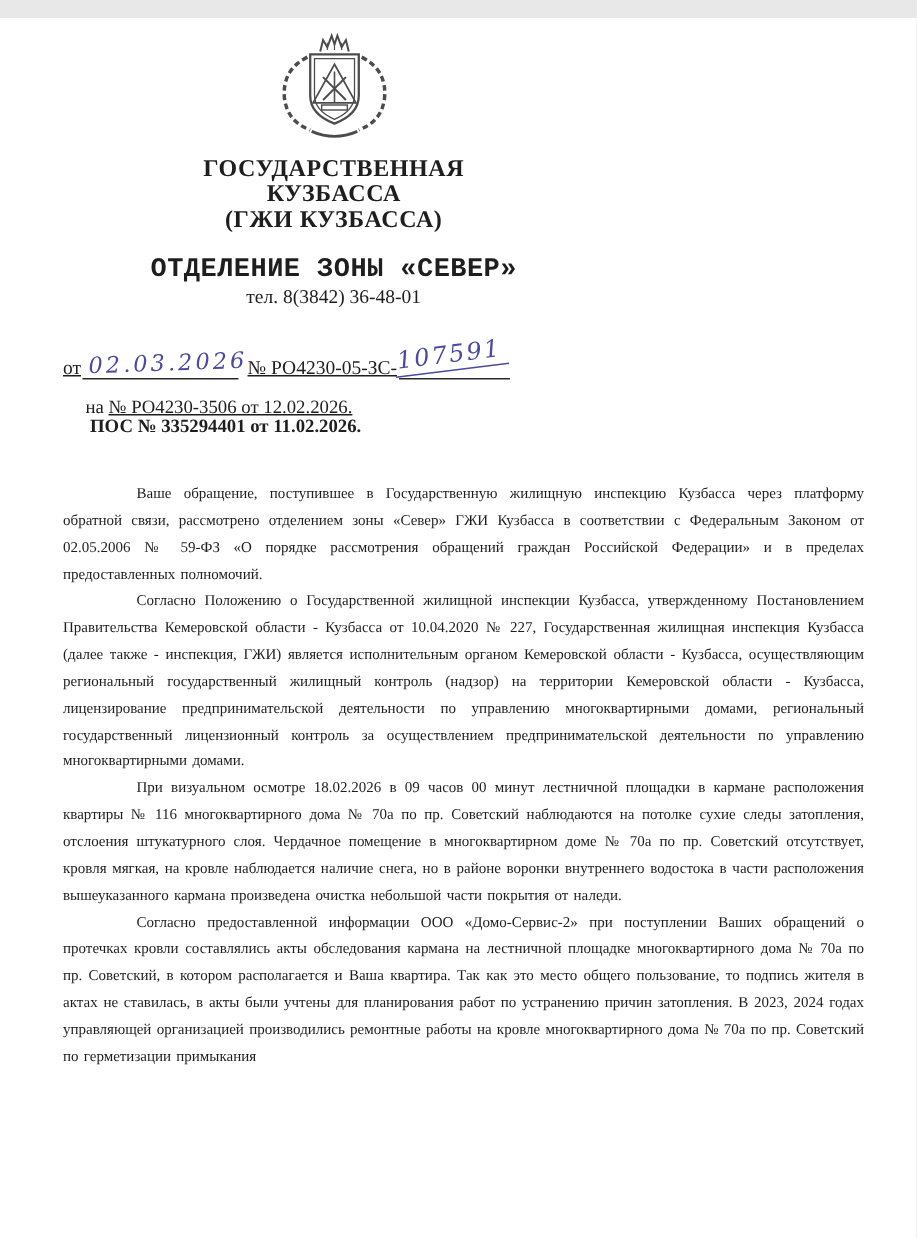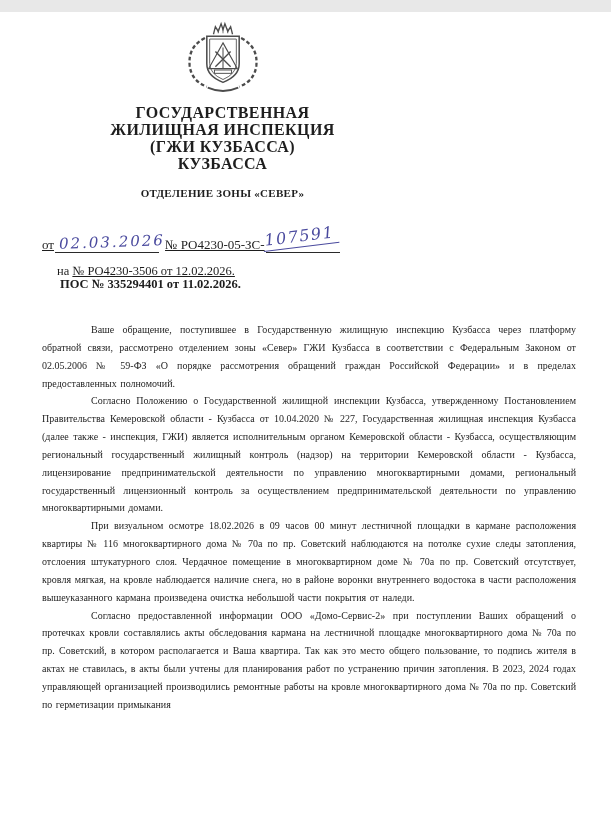--- a/index.html
+++ b/index.html
@@ -29,22 +29,23 @@
   .org-line {
     font-weight: bold;
     font-size: 16px;
     line-height: 17px;
     letter-spacing: 0.4px;
     white-space: nowrap;
   }
   .division {
     margin-top: 15px;
     font-weight: bold;
-    font-size: 11px;
+    font-size: 18px;
     letter-spacing: 0.3px;
+    font-family: Liberation Mono, monospace;
   }
   .addr-line { margin-top: 1px; font-size: 13px; line-height: 14.5px; }
   .addr-line:first-of-type { margin-top: 9px; }
 
   
   .ref-row {
     position: absolute;
     top: 223px; left: 42px;
     width: 340px;
     font-size: 13px;
@@ -136,24 +137,24 @@
 
       <rect x="41" y="52.5" width="18" height="3.5" stroke-width="1"></rect>
 
       <path d="M31 19 Q13 28 15 48 Q17 64 33 70" stroke-width="2.4" stroke-dasharray="4 2.5"></path>
 
       <path d="M69 19 Q87 28 85 48 Q83 64 67 70" stroke-width="2.4" stroke-dasharray="4 2.5"></path>
 
       <path d="M34 71 q16 7 32 0" stroke-width="2"></path>
     </svg>
     <div class="org-line">ГОСУДАРСТВЕННАЯ</div>
-    <div class="org-line">ЖИЛИЩНАЯ ИНСПЕКЦИЯ</div>
+    <div class="org-line">КУЗБАССА</div>
     <div class="org-line">(ГЖИ КУЗБАССА)</div>
-    <div class="org-line">КУЗБАССА</div>
     <div class="division">ОТДЕЛЕНИЕ ЗОНЫ «СЕВЕР»</div>
+    <div class="addr-line">тел. 8(3842) 36-48-01</div>
   </div>
 
   <div class="ref-row">
     <span>от</span>
     <span class="blank date-blank">
       <span class="handwriting hw-date">02.03.2026</span>
     </span>
     <span>№ РО4230-05-ЗС-</span>
     <span class="blank num-blank">
       <span class="handwriting hw-number">107591</span>

